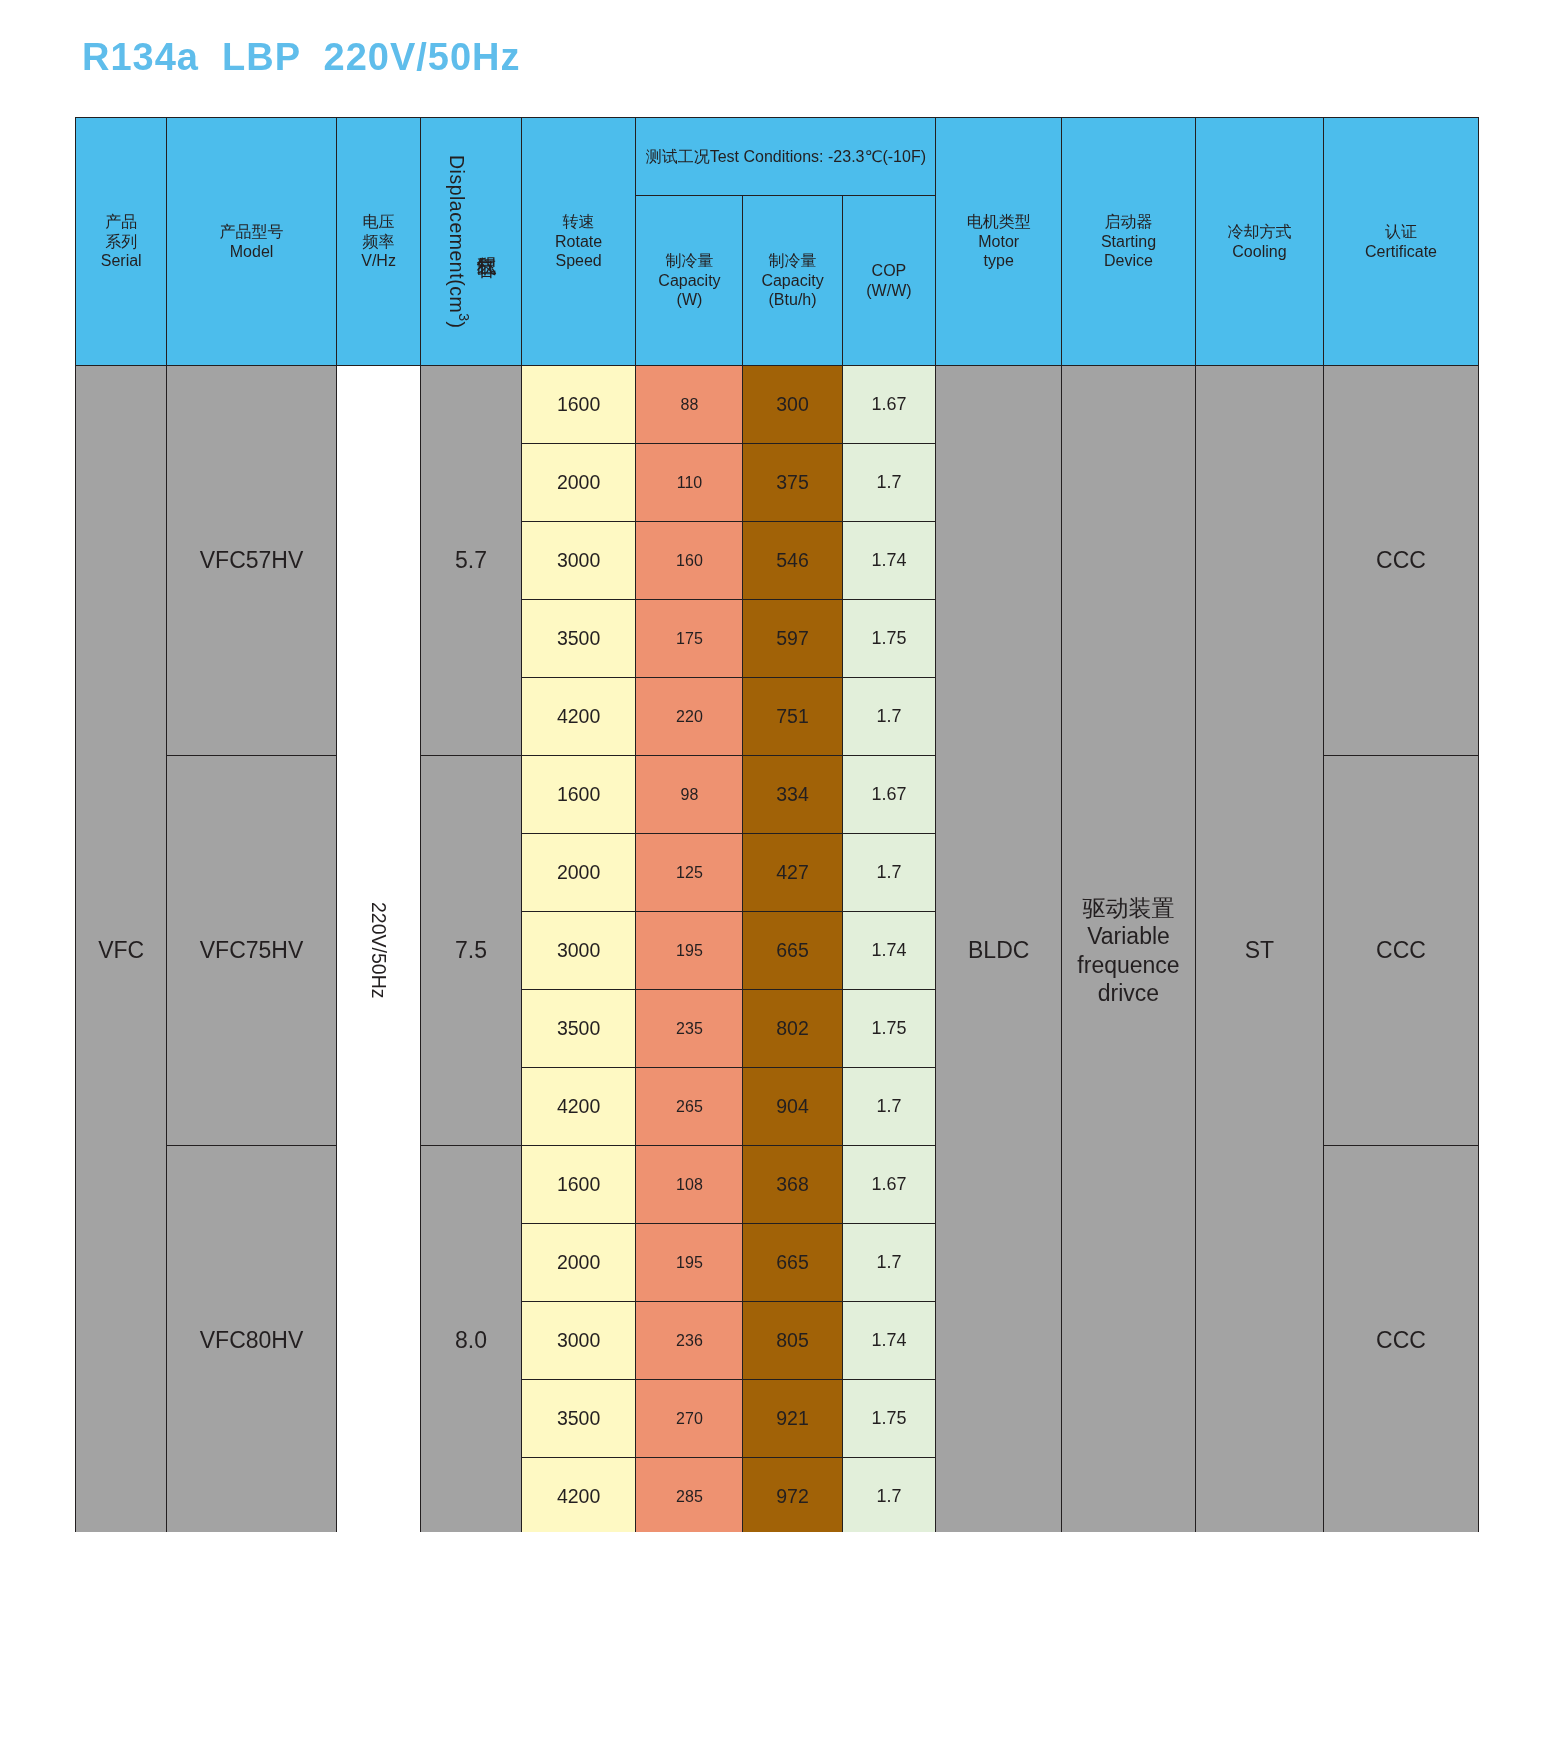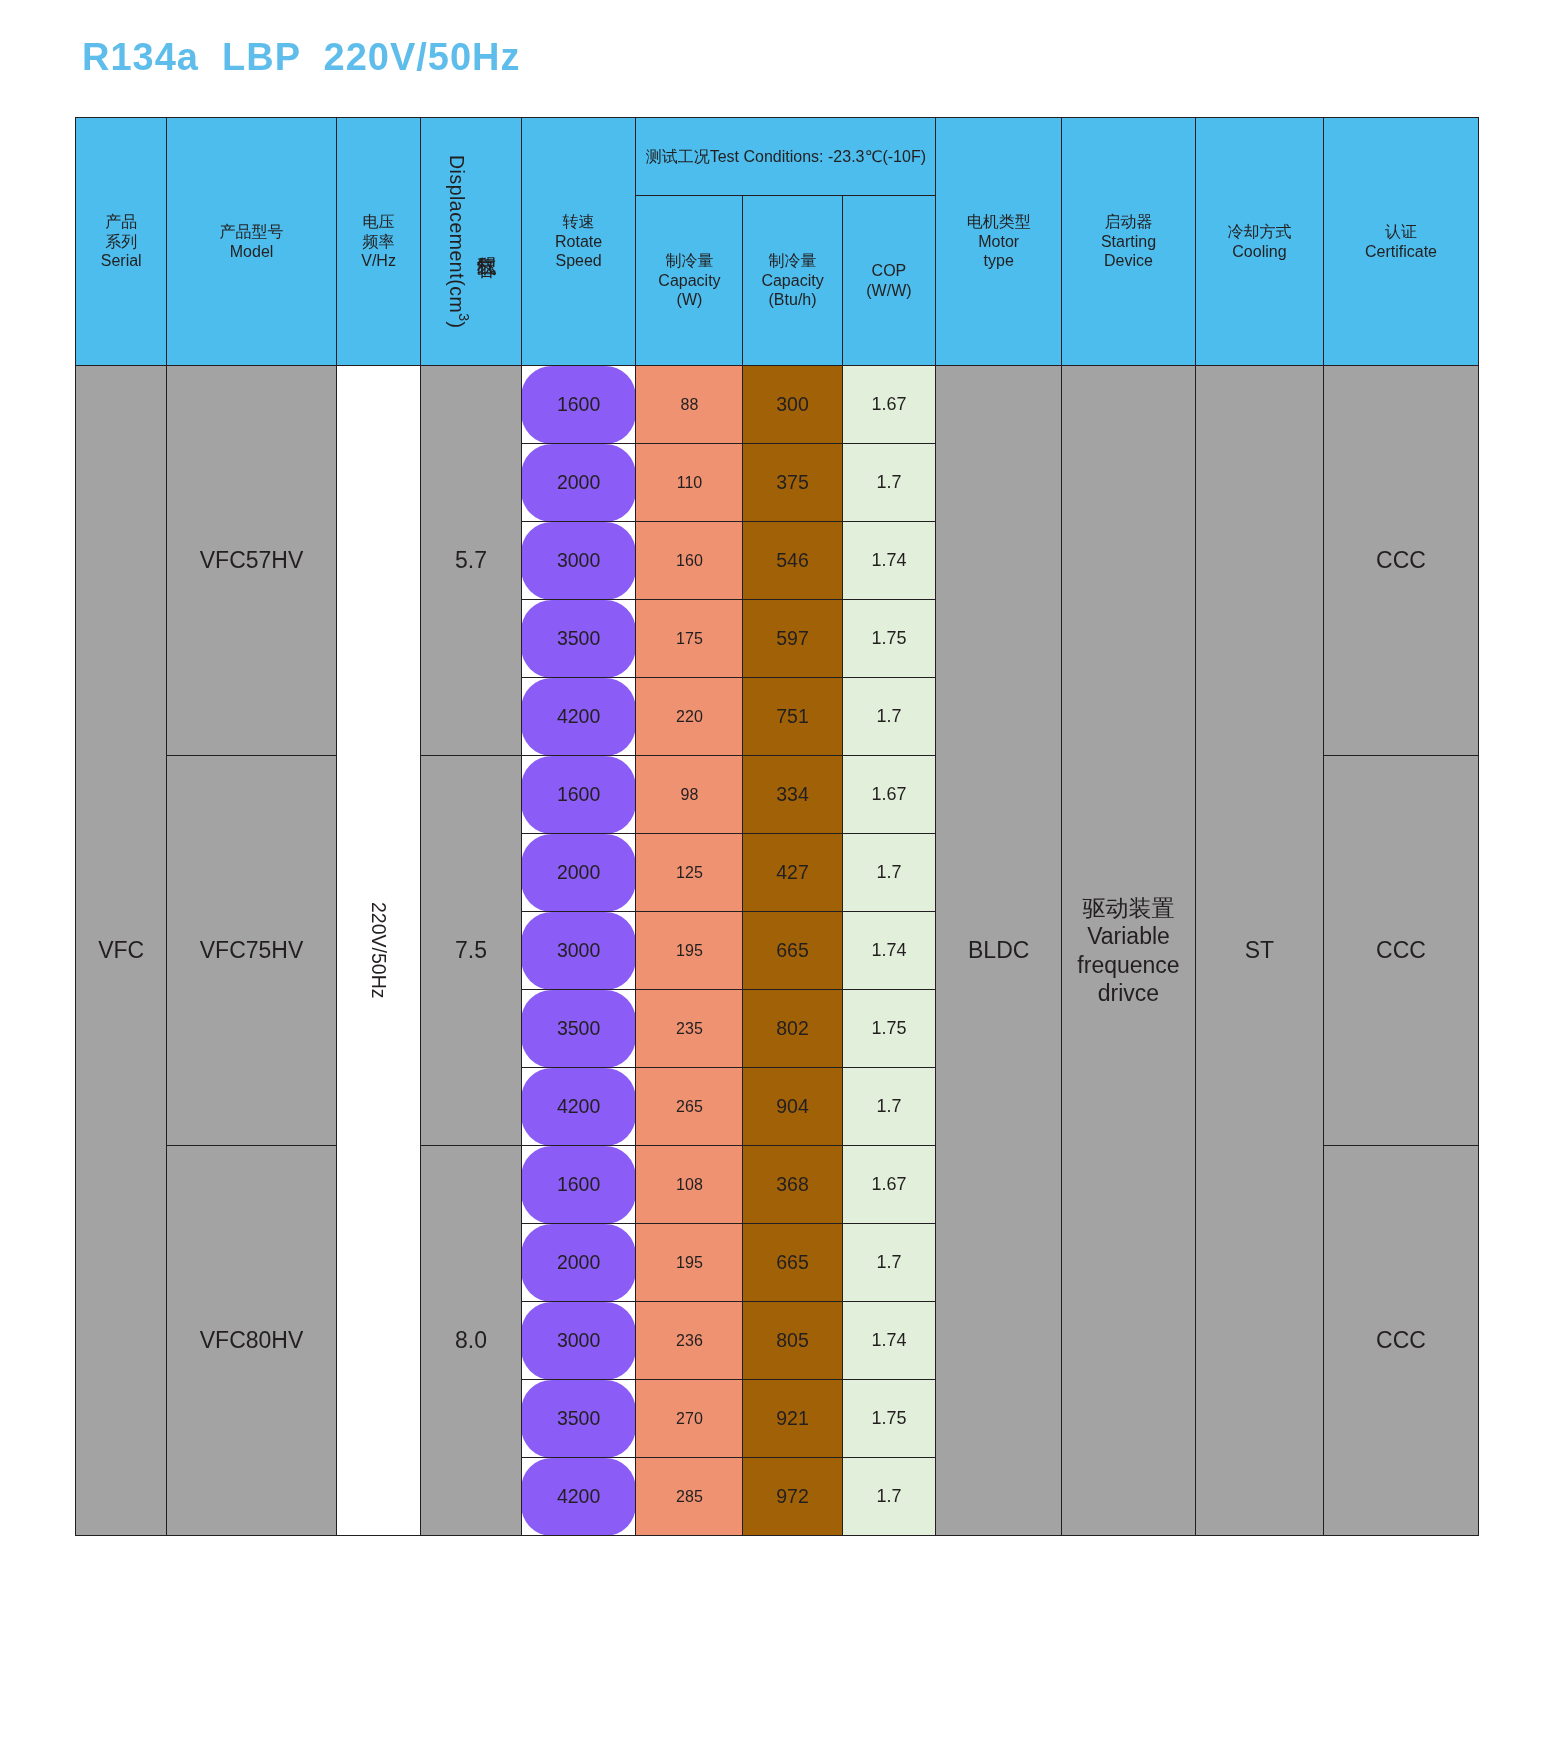--- a/index.html
+++ b/index.html
@@ -4,21 +4,21 @@
 <style>
   * { box-sizing: border-box; }
   html, body {
     margin: 0; padding: 0;
     background: #ffffff;
     width: 1554px; height: 1744px;
     font-family: "Liberation Sans", "DejaVu Sans", sans-serif;
   }
   .page {
     position: relative;
-    width: 1554px; height: 1744px;
+    width: 1554px; height: 1532px;
     background: #ffffff;
     overflow: hidden;
   }
   .title {
     position: absolute;
     left: 82px; top: 36px;
     font-size: 38px;
     font-weight: bold;
     color: #5FBDEB;
     letter-spacing: 1px;
@@ -59,21 +59,21 @@
     gap: 2px;
   }
   .vtext {
     writing-mode: vertical-rl;
     text-orientation: mixed;
     font-size: 19.5px;
     white-space: nowrap;
     letter-spacing: 0.5px;
   }
   td.body { font-size: 23px; background:#a3a3a3; }
-  td.speed { font-size: 19.5px; background:#8b5cf6;border-radius:31px; }
+  td.speed { font-size: 19.5px; background:#fef9c3; }
   td.capw  { font-size: 16px; background:#EE9271; }
   td.capb  { font-size: 19.5px; background:#a16207; }
   td.cop   { font-size: 18px; background:#E2EFDA; }
   td.volt {
     font-size: 19.5px;
     padding: 0;
   }
   .voltwrap {
     display:flex; align-items:center; justify-content:center;
     height: 100%;

